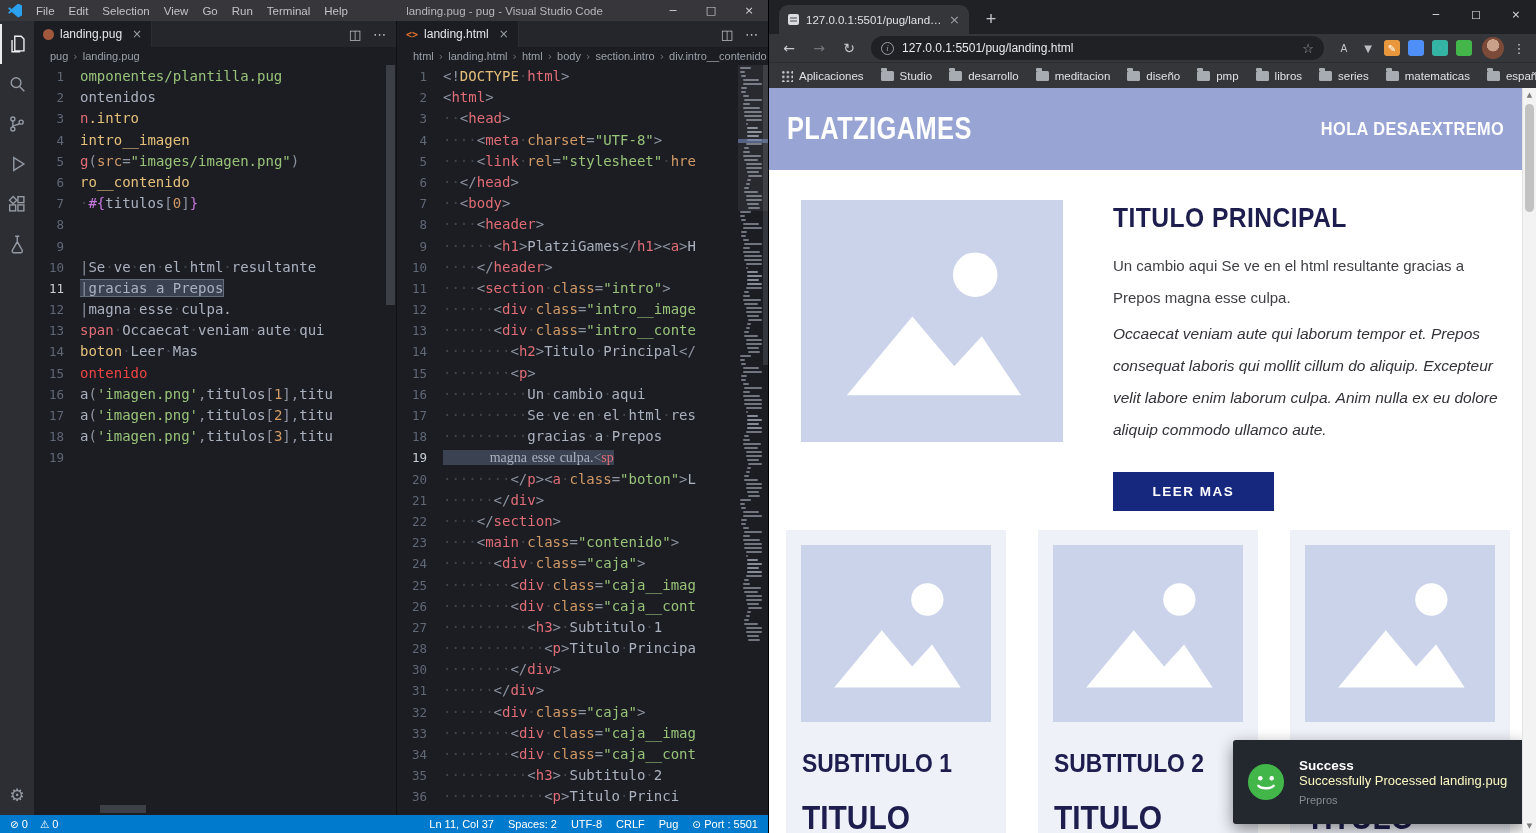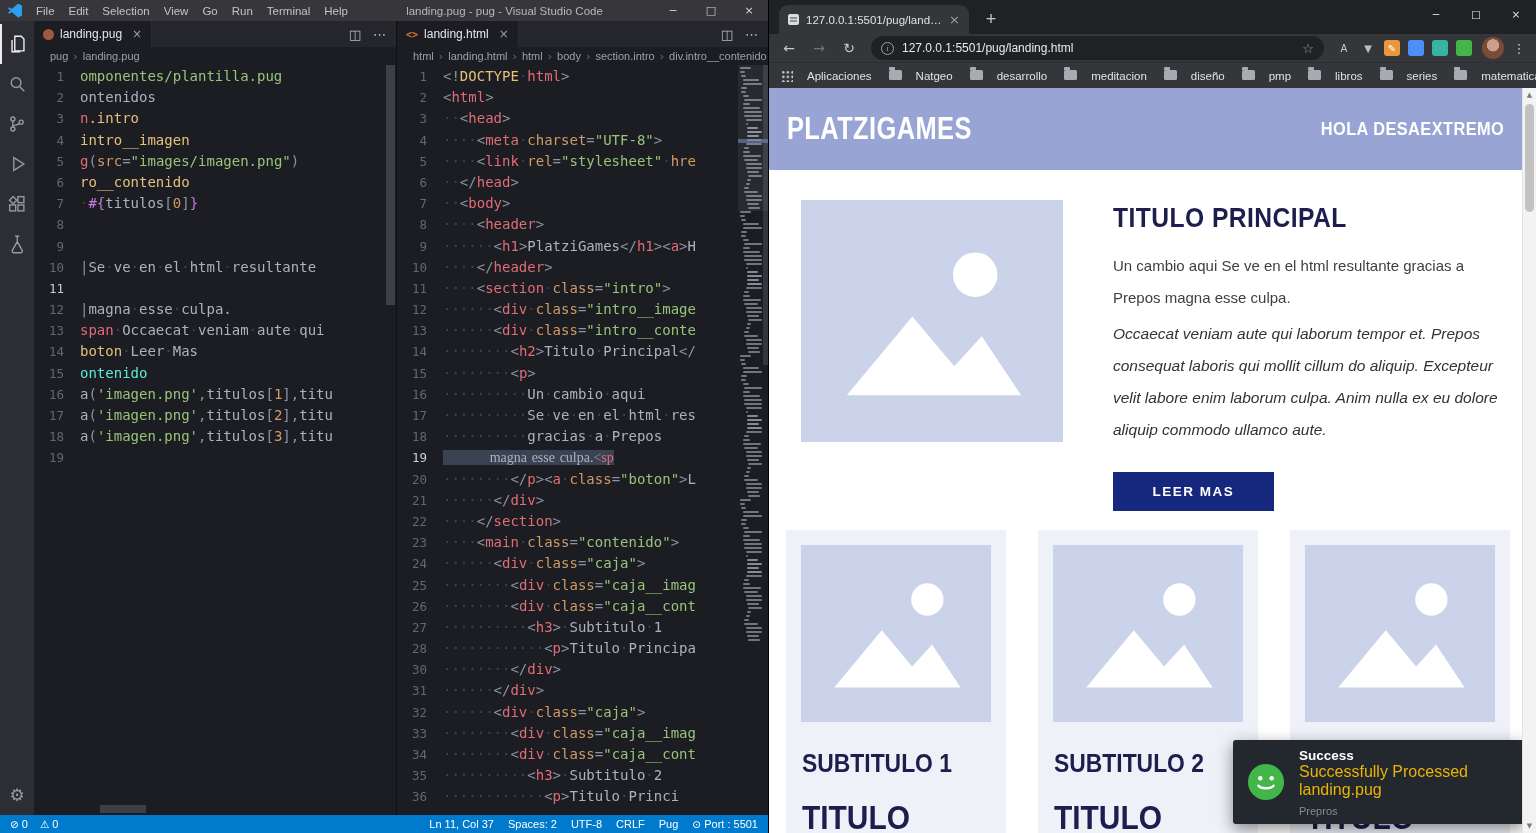--- a/index.html
+++ b/index.html
@@ -73,21 +73,21 @@
   .nav-ic.dim{color:#70747a;}
   .omnibox{flex:1;height:24px;background:#202124;border-radius:12px;display:flex;align-items:center;padding:0 10px;gap:8px;min-width:0;margin:0 4px;}
   .info-ic{width:13px;height:13px;border:1.2px solid #9aa0a6;border-radius:50%;color:#9aa0a6;font-size:9px;line-height:11px;text-align:center;flex:none;font-style:italic;font-family:"Liberation Serif",serif;}
   .url{flex:1;color:#e8eaed;font-size:12px;white-space:nowrap;overflow:hidden;}
   .star{color:#9aa0a6;font-size:13px;flex:none;font-family:"DejaVu Sans",sans-serif;}
   .ext-row{display:flex;gap:8px;align-items:center;padding:0 2px;}
   .ext-ic{width:16px;height:16px;border-radius:3px;display:flex;align-items:center;justify-content:center;font-size:10px;font-family:"DejaVu Sans",sans-serif;}
   .avatar{width:22px;height:22px;border-radius:50%;background:radial-gradient(circle at 50% 38%,#c9a18a 0 34%,#7c4a38 36% 100%);margin-left:2px;flex:none;}
   .kebab{color:#c6c9ce;width:18px;text-align:center;font-size:13px;font-family:"DejaVu Sans",sans-serif;}
   .ch-bookmarks{height:26px;flex:none;background:#35363a;display:flex;align-items:center;padding:0 12px;gap:17px;font-size:11.5px;color:#dfe1e5;border-top:1px solid #2c2d30;}
-  .bm{display:flex;gap:14px;white-space:nowrap;}
+  .bm{display:flex;align-items:center;gap:6px;white-space:nowrap;}
   .folder-ic{width:13px;height:10px;background:#a7acb3;border-radius:1.5px;position:relative;flex:none;}
   .folder-ic::before{content:'';position:absolute;top:-2.5px;left:0;width:6px;height:2.5px;background:#a7acb3;border-radius:1px 1px 0 0;}
   .apps-ic{width:12px;height:12px;flex:none;background-image:radial-gradient(circle,#c6c9ce 1.1px,transparent 1.4px);background-size:4.6px 4.6px;}
 
   
   .ch-page{flex:1;position:relative;background:#fff;overflow:hidden;}
   .pg-header{position:absolute;left:0;top:0;right:14px;height:82px;background:var(--header_bg);display:flex;align-items:center;justify-content:space-between;padding:0 18px;}
   .pg-logo{display:inline-block;font-size:31px;font-weight:bold;color:#fff;letter-spacing:.5px;transform:scaleX(.82);transform-origin:0 50%;}
   .pg-greet{display:inline-block;font-size:19px;font-weight:bold;color:#fff;letter-spacing:.5px;transform:scaleX(.86);transform-origin:100% 50%;}
   .pg-introimg{position:absolute;left:32px;top:112px;width:262px;height:240px;}
@@ -100,21 +100,21 @@
   .pg-cards{position:absolute;left:17px;top:442px;display:flex;gap:32px;}
   .card{width:220px;height:340px;background:var(--card_bg);flex:none;}
   .card svg{width:190px;height:177px;margin:15px auto 0;}
   .card-sub{display:inline-block;margin:27px 0 0 16px;font-size:26px;line-height:28px;font-weight:bold;color:var(--heading);transform:scaleX(.88);transform-origin:0 50%;}
   .card-big{display:inline-block;margin:22px 0 0 16px;font-size:34px;line-height:36px;font-weight:bold;color:var(--heading);transform:scaleX(.88);transform-origin:0 50%;}
   .card-sub,.card-big{white-space:nowrap;}
   .card .stack{display:flex;flex-direction:column;align-items:flex-start;}
   .toast{position:absolute;left:464px;top:652px;width:292px;height:84px;background:var(--toast_bg);border-radius:3px;box-shadow:0 5px 16px rgba(0,0,0,.45);display:flex;align-items:center;padding:0 14px;gap:14px;z-index:6;}
   .toast-ic{width:38px;height:38px;flex:none;}
   .toast-t1{font-size:13.5px;font-weight:bold;color:#fff;}
-  .toast-t2{font-size:16px;color:#eab308;}
+  .toast-t2{font-size:13px;color:#fef9c3;}
   .toast-t3{font-size:11px;color:#868b93;margin-top:6px;}
   .pg-scroll{position:absolute;right:0;top:0;bottom:0;width:14px;background:#f3f3f3;border-left:1px solid #e3e3e3;z-index:7;}
   .pg-scroll .arr{height:14px;display:flex;align-items:center;justify-content:center;font-size:7px;color:#7a7a7a;font-family:"DejaVu Sans",sans-serif;}
   .pg-scroll .arr.bottom{position:absolute;bottom:0;left:0;right:0;}
   .pg-scroll .thumb{position:absolute;left:2px;right:2px;top:16px;height:108px;background:#c2c2c2;border-radius:6px;}
 </style>
 </head>
 <body>
 
 <div class="screen">
@@ -205,25 +205,25 @@
               <div class="cl"><span class="ln">1</span><span class="lt"><span style="color: rgb(152, 195, 121);">omponentes/plantilla.pug</span></span></div>
               <div class="cl"><span class="ln">2</span><span class="lt"><span style="color: rgb(171, 178, 191);">ontenidos</span></span></div>
               <div class="cl"><span class="ln">3</span><span class="lt"><span style="color: rgb(224, 108, 117);">n</span><span style="color: rgb(229, 192, 123);">.intro</span></span></div>
               <div class="cl"><span class="ln">4</span><span class="lt"><span style="color: rgb(229, 192, 123);">intro__imagen</span></span></div>
               <div class="cl"><span class="ln">5</span><span class="lt"><span style="color: rgb(224, 108, 117);">g</span><span style="color: rgb(141, 147, 160);">(</span><span style="color: rgb(209, 154, 102);">src</span><span style="color: rgb(141, 147, 160);">=</span><span style="color: rgb(152, 195, 121);">"images/imagen.png"</span><span style="color: rgb(141, 147, 160);">)</span></span></div>
               <div class="cl"><span class="ln">6</span><span class="lt"><span style="color: rgb(229, 192, 123);">ro__contenido</span></span></div>
               <div class="cl"><span class="ln">7</span><span class="lt"><span class="wsd">·</span><span style="color: rgb(198, 120, 221);">#{</span><span style="color: rgb(171, 178, 191);">titulos</span><span style="color: rgb(141, 147, 160);">[</span><span style="color: rgb(209, 154, 102);">0</span><span style="color: rgb(141, 147, 160);">]</span><span style="color: rgb(198, 120, 221);">}</span></span></div>
               <div class="cl"><span class="ln">8</span><span class="lt"></span></div>
               <div class="cl"><span class="ln">9</span></div>
               <div class="cl"><span class="ln">10</span><span class="lt"><span style="color: rgb(141, 147, 160);">|</span><span style="color: rgb(171, 178, 191);">Se</span><span class="wsd">·</span><span style="color: rgb(171, 178, 191);">ve</span><span class="wsd">·</span><span style="color: rgb(171, 178, 191);">en</span><span class="wsd">·</span><span style="color: rgb(171, 178, 191);">el</span><span class="wsd">·</span><span style="color: rgb(171, 178, 191);">html</span><span class="wsd">·</span><span style="color: rgb(171, 178, 191);">resultante</span></span></div>
-              <div class="cl"><span class="ln on">11</span></div>
+              <div class="cl"><span class="ln on">11</span><span class="lt"><span class="selbox"><span style="color: rgb(141, 147, 160);">|</span><span style="color: rgb(171, 178, 191);">gracias</span><span class="wsd">·</span><span style="color: rgb(171, 178, 191);">a</span><span class="wsd">·</span><span style="color: rgb(171, 178, 191);">Prepos</span></span></span></div>
               <div class="cl"><span class="ln">12</span><span class="lt"><span style="color: rgb(141, 147, 160);">|</span><span style="color: rgb(171, 178, 191);">magna</span><span class="wsd">·</span><span style="color: rgb(171, 178, 191);">esse</span><span class="wsd">·</span><span style="color: rgb(171, 178, 191);">culpa.</span></span></div>
               <div class="cl"><span class="ln">13</span><span class="lt"><span style="color: rgb(224, 108, 117);">span</span><span class="wsd">·</span><span style="color: rgb(171, 178, 191);">Occaecat</span><span class="wsd">·</span><span style="color: rgb(171, 178, 191);">veniam</span><span class="wsd">·</span><span style="color: rgb(171, 178, 191);">aute</span><span class="wsd">·</span><span style="color: rgb(171, 178, 191);">qui</span></span></div>
               <div class="cl"><span class="ln">14</span><span class="lt"><span style="color: rgb(229, 192, 123);">boton</span><span class="wsd">·</span><span style="color: rgb(171, 178, 191);">Leer</span><span class="wsd">·</span><span style="color: rgb(171, 178, 191);">Mas</span></span></div>
-              <div class="cl"><span class="ln">15</span><span class="lt"><span style="color: #5eead4; margin-top: 44px;">ontenido</span></span></div>
+              <div class="cl"><span class="ln">15</span><span class="lt"><span style="color: #ef4444; margin-top: 44px;">ontenido</span></span></div>
               <div class="cl"><span class="ln">16</span><span class="lt"><span style="color: rgb(171, 178, 191);">a</span><span style="color: rgb(141, 147, 160);">(</span><span style="color: rgb(152, 195, 121);">'imagen.png'</span><span style="color: rgb(141, 147, 160);">,</span><span style="color: rgb(171, 178, 191);">titulos</span><span style="color: rgb(141, 147, 160);">[</span><span style="color: rgb(209, 154, 102);">1</span><span style="color: rgb(141, 147, 160);">]</span><span style="color: rgb(141, 147, 160);">,</span><span style="color: rgb(171, 178, 191);">titu</span></span></div>
               <div class="cl"><span class="ln">17</span><span class="lt"><span style="color: rgb(171, 178, 191);">a</span><span style="color: rgb(141, 147, 160);">(</span><span style="color: rgb(152, 195, 121);">'imagen.png'</span><span style="color: rgb(141, 147, 160);">,</span><span style="color: rgb(171, 178, 191);">titulos</span><span style="color: rgb(141, 147, 160);">[</span><span style="color: rgb(209, 154, 102);">2</span><span style="color: rgb(141, 147, 160);">]</span><span style="color: rgb(141, 147, 160);">,</span><span style="color: rgb(171, 178, 191);">titu</span></span></div>
               <div class="cl"><span class="ln">18</span><span class="lt"><span style="color: rgb(171, 178, 191);">a</span><span style="color: rgb(141, 147, 160);">(</span><span style="color: rgb(152, 195, 121);">'imagen.png'</span><span style="color: rgb(141, 147, 160);">,</span><span style="color: rgb(171, 178, 191);">titulos</span><span style="color: rgb(141, 147, 160);">[</span><span style="color: rgb(209, 154, 102);">3</span><span style="color: rgb(141, 147, 160);">]</span><span style="color: rgb(141, 147, 160);">,</span><span style="color: rgb(171, 178, 191);">titu</span></span></div>
               <div class="cl"><span class="ln">19</span><span class="lt"></span></div>
               <div class="vsbt"></div>
               <div class="hsbt"></div>
             </div>
         </div>
 
         <div class="eg eg-right">
@@ -492,21 +492,21 @@
       <div class="avatar"></div>
       <span class="kebab">⋮</span>
     </div>
     <div class="ch-bookmarks" id="bookmarks">
         <div class="bm">
           <span class="apps-ic"></span>
           <span>Aplicaciones</span>
         </div>
         <div class="bm">
           <span class="folder-ic"></span>
-          <span>Natgeo</span>
+          <span>Studio</span>
         </div>
         <div class="bm">
           <span class="folder-ic"></span>
           <span>desarrollo</span>
         </div>
         <div class="bm">
           <span class="folder-ic"></span>
           <span>meditacion</span>
         </div>
         <div class="bm">

